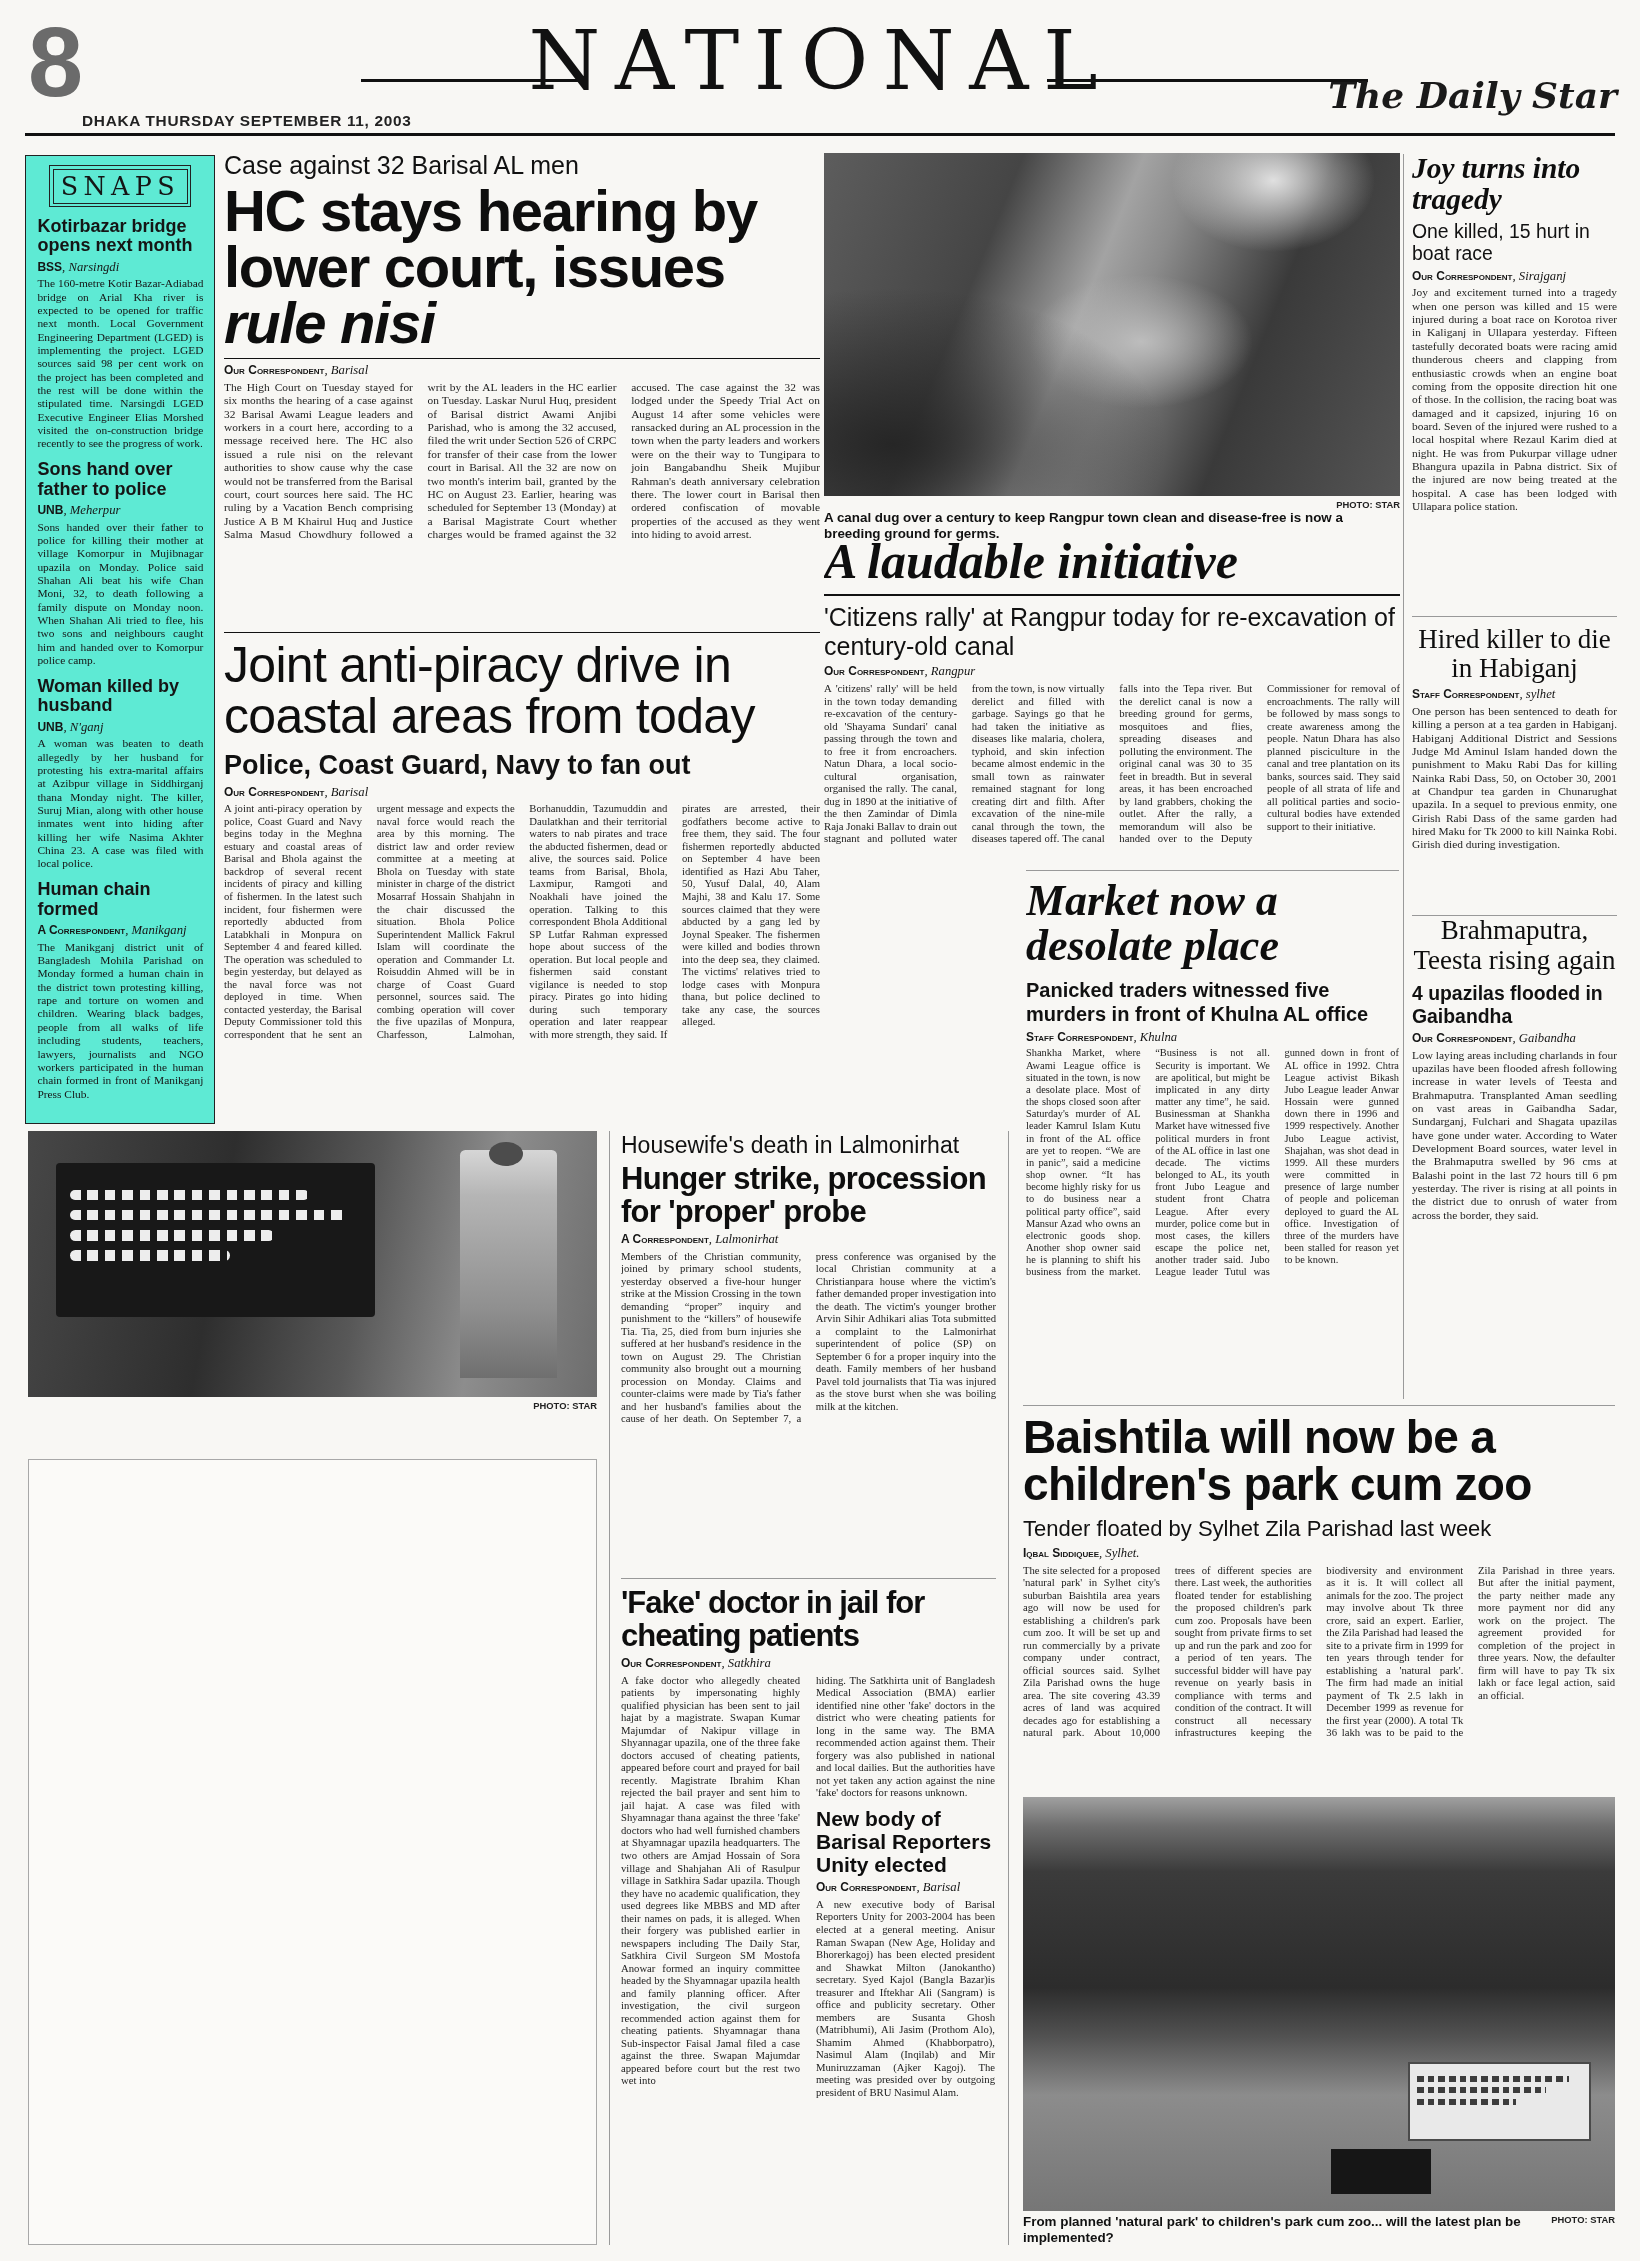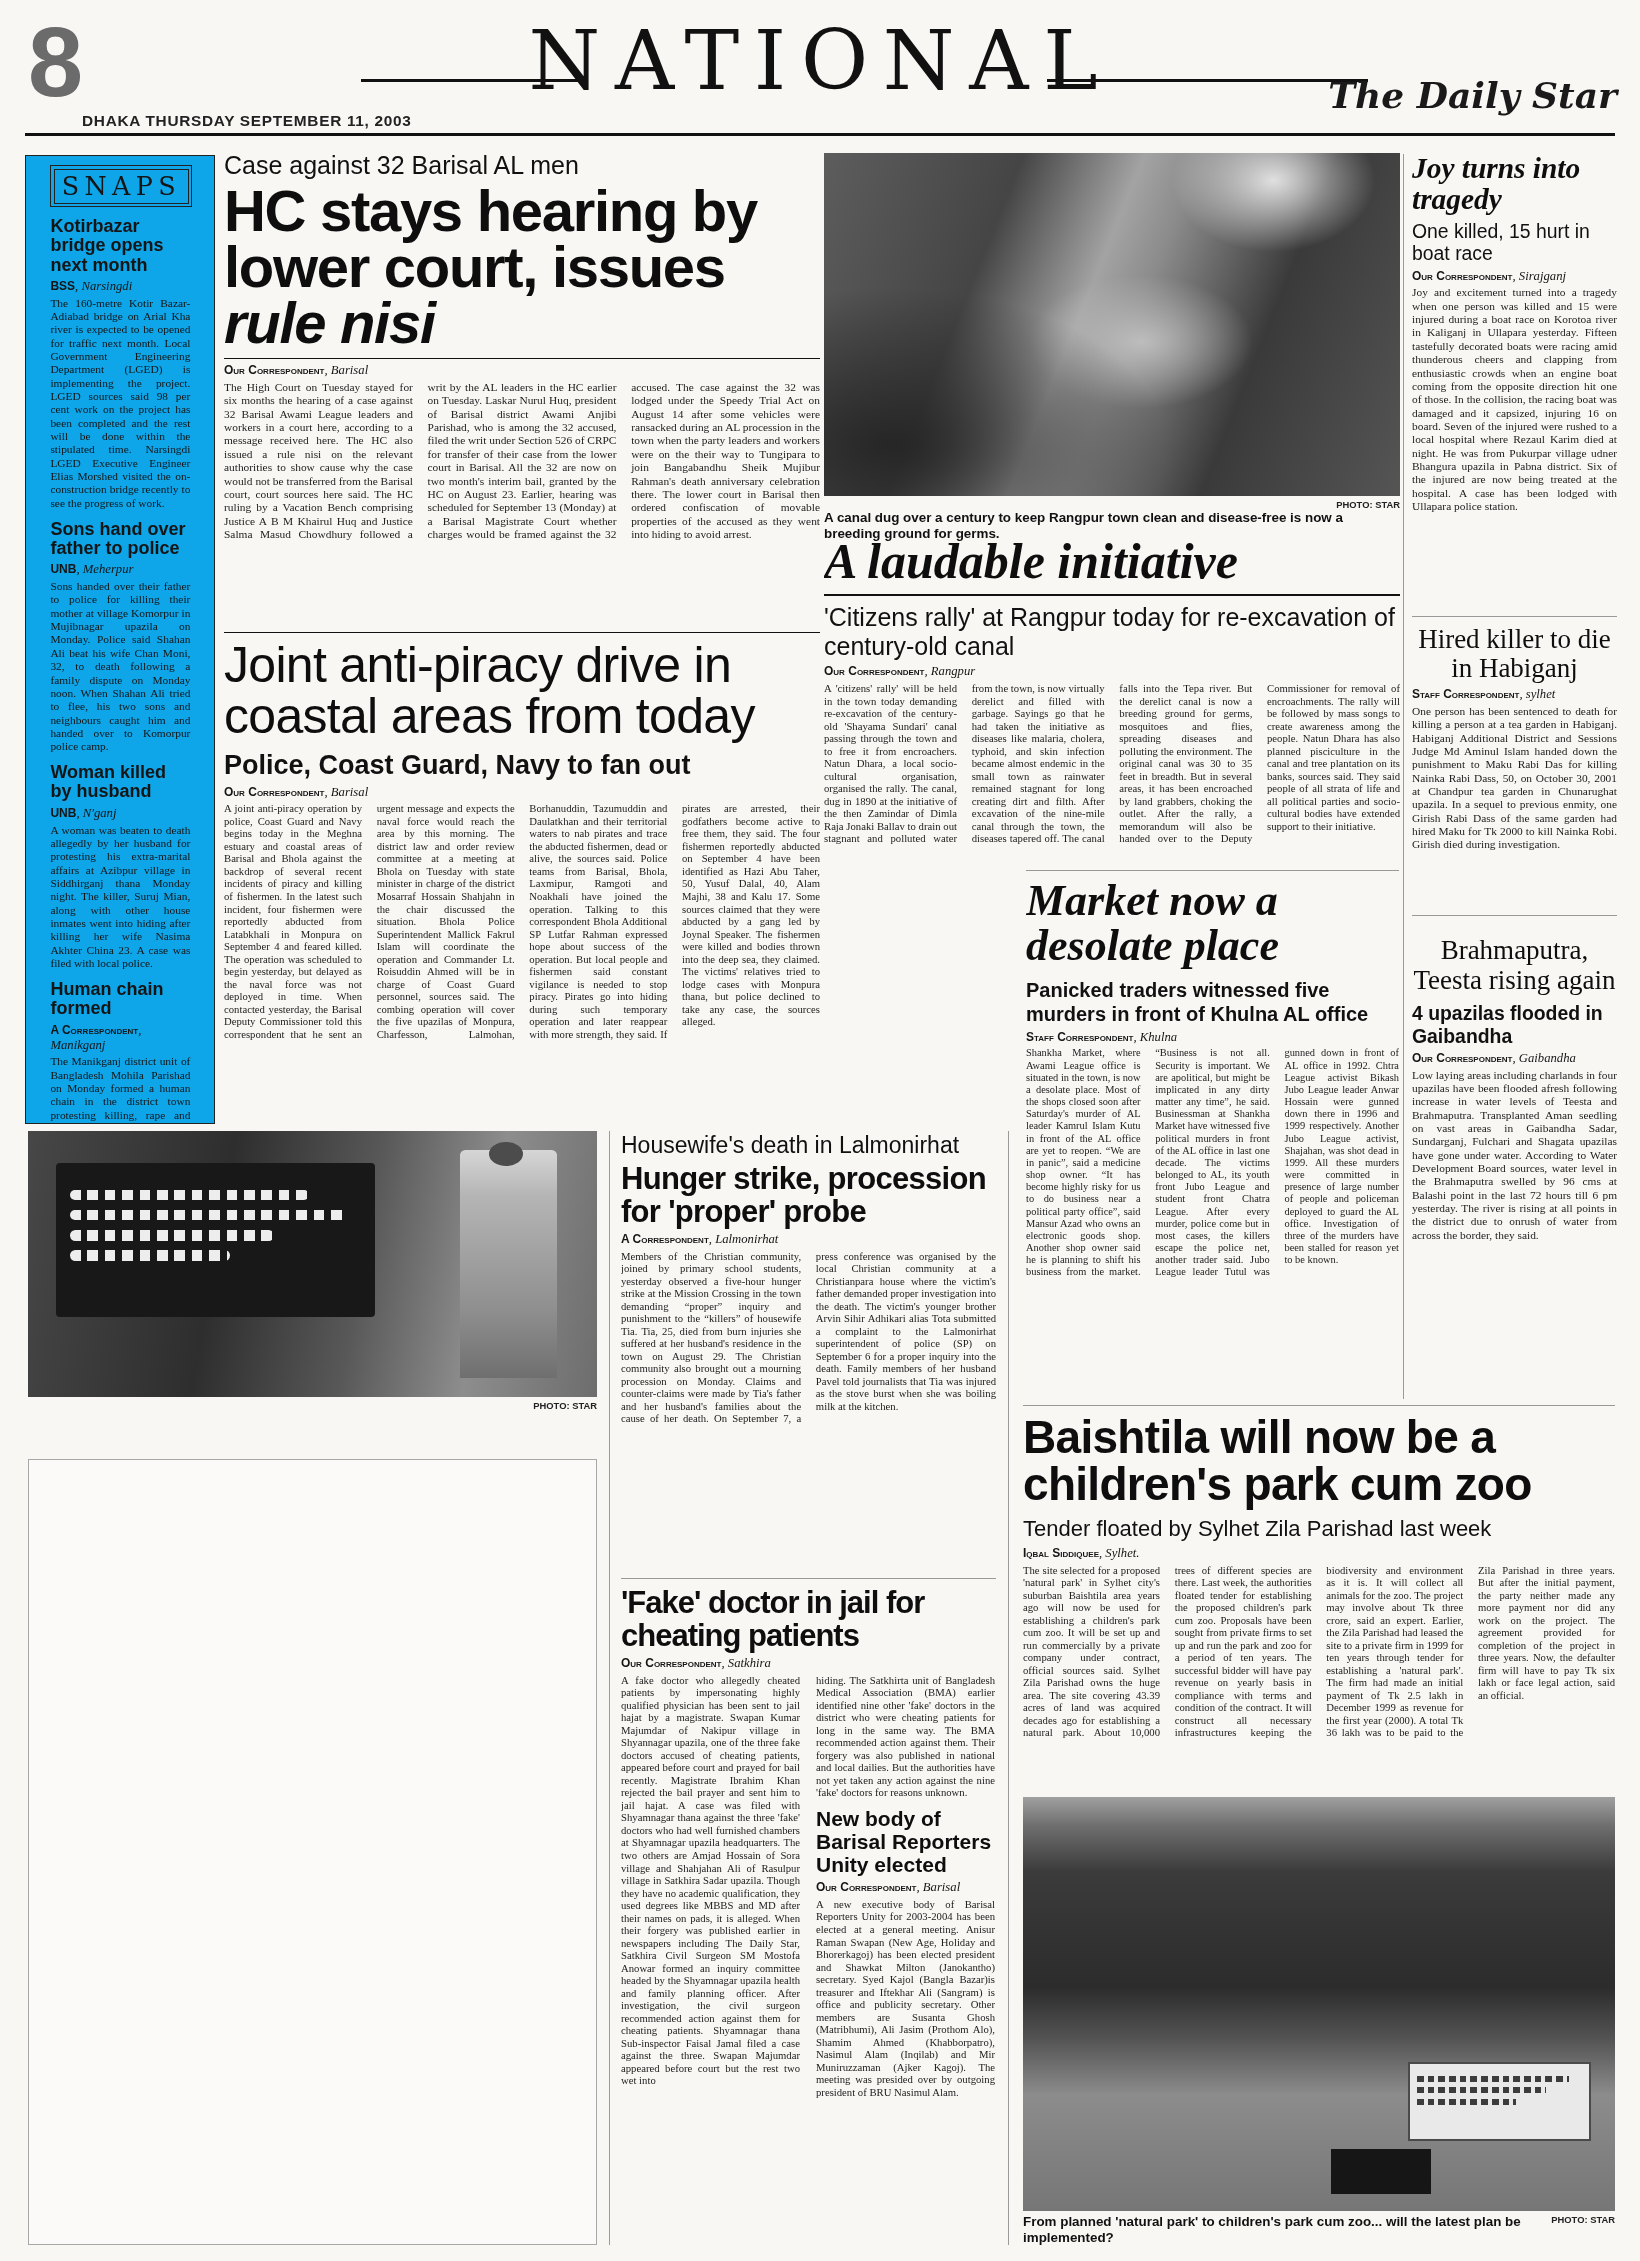--- a/index.html
+++ b/index.html
@@ -29,21 +29,21 @@
   .subhead { font-family:"Liberation Sans",sans-serif; color:#111; }
   .byline { font-size:12.7px; margin:4px 0 2.7px 0; }
   .by-name { font-weight:bold; font-variant:small-caps; font-family:"Liberation Sans",sans-serif; font-size:12px; }
   .by-place { font-style:italic; font-family:"Liberation Serif",serif; }
   .body-text { font-size:11.4px; line-height:1.17; text-align:justify; overflow:hidden; column-gap:14.7px; color:#1c1c1c; }
   .cols-2 { column-count:2; } .cols-3 { column-count:3; } .cols-4 { column-count:4; }
   .caption { font-family:"Liberation Sans",sans-serif; font-weight:bold; font-size:13.4px; line-height:1.2; color:#111; }
   .credit { font-family:"Liberation Sans",sans-serif; font-weight:bold; font-size:9.4px; color:#222; text-align:right; }
 
   
-  .snaps-box { border:1.3px solid #222; padding:8px 24px; background:#0ea5e9; overflow:hidden; }
+  .snaps-box { border:1.3px solid #222; padding:8px 11px; background:#5eead4; overflow:hidden; }
   .snaps-title-outer { width:142px; margin:1.3px auto 9.4px auto; border:1.3px solid #222; padding:2.7px; }
   .snaps-title-inner { border:0.7px solid #222; text-align:center; font-family:"DejaVu Serif",serif; font-size:25.4px; letter-spacing:5.4px; padding:1.3px 0; }
   .snaps-headline { font-family:"Liberation Sans",sans-serif; font-weight:bold; font-size:18px; line-height:1.08; margin:9.4px 0 4px 0; }
   .snaps-body { font-size:11.4px; line-height:1.17; text-align:justify; }
 
   
   .photo { position:relative; overflow:hidden; }
   .canal-photo {
     background:
       radial-gradient(ellipse at 78% 8%, #e0e0e0 0%, rgba(224,224,224,0) 16%),
@@ -152,21 +152,21 @@
       <div class="byline"><span class="by-name">Our Correspondent</span><span class="by-place">, Sirajganj</span></div>
       <div class="body-text" style="height:320px;">Joy and excitement turned into a tragedy when one person was killed and 15 were injured during a boat race on Korotoa river in Kaliganj in Ullapara yesterday. Fifteen tastefully decorated boats were racing amid thunderous cheers and clapping from enthusiastic crowds when an engine boat coming from the opposite direction hit one of those. In the collision, the racing boat was damaged and it capsized, injuring 16 on board. Seven of the injured were rushed to a local hospital where Rezaul Karim died at night. He was from Pukurpar village udner Bhangura upazila in Pabna district. Six of the injured are now being treated at the hospital. A case has been lodged with Ullapara police station.</div>
     </div>
 
     <div style="border-top:0.7px solid #999; margin-top:9.4px; padding-top:8px;">
       <div class="headline-serif" style="font-size:27px; line-height:1.08;">Hired killer to die in Habiganj</div>
       <div class="byline"><span class="by-name">Staff Correspondent</span><span class="by-place">, sylhet</span></div>
       <div class="body-text" style="height:201px;">One person has been sentenced to death for killing a person at a tea garden in Habiganj. Habiganj Additional District and Sessions Judge Md Aminul Islam handed down the punishment to Maku Rabi Das for killing Nainka Rabi Dass, 50, on October 30, 2001 at Chandpur tea garden in Chunarughat upazila. In a sequel to previous enmity, one Girish Rabi Dass of the same garden had hired Maku for Tk 2000 to kill Nainka Robi. Girish died during investigation.</div>
     </div>
 
-    <div style="border-top:0.7px solid #999; margin-top:9.4px; padding-top:20px;">
+    <div style="border-top:0.7px solid #999; margin-top:9.4px; padding-top:0;">
       <div class="headline-serif" style="font-size:27px; line-height:1.1;">Brahmaputra, Teesta rising again</div>
       <div class="subhead-bold" style="font-size:19.4px; line-height:1.15; margin-top:6.7px;">4 upazilas flooded in Gaibandha</div>
       <div class="byline"><span class="by-name">Our Correspondent</span><span class="by-place">, Gaibandha</span></div>
       <div class="body-text" style="height:268px;">Low laying areas including charlands in four upazilas have been flooded afresh following increase in water levels of Teesta and Brahmaputra. Transplanted Aman seedling on vast areas in Gaibandha Sadar, Sundarganj, Fulchari and Shagata upazilas have gone under water. According to Water Development Board sources, water level in the Brahmaputra swelled by 96 cms at Balashi point in the last 72 hours till 6 pm yesterday. The river is rising at all points in the district due to onrush of water from across the border, they said.</div>
     </div>
   </div>
 
   <div class="abs" style="left:224px; top:632px; width:596px; height:492px; overflow:hidden; border-top:1.3px solid #111; padding-top:6.7px;">
     <div class="headline-sans" style="font-size:50px; line-height:1.02; letter-spacing:-0.7px;">Joint anti-piracy drive in coastal areas from today</div>
     <div class="subhead-bold" style="font-size:27px; margin-top:8px;">Police, Coast Guard, Navy to fan out</div>

